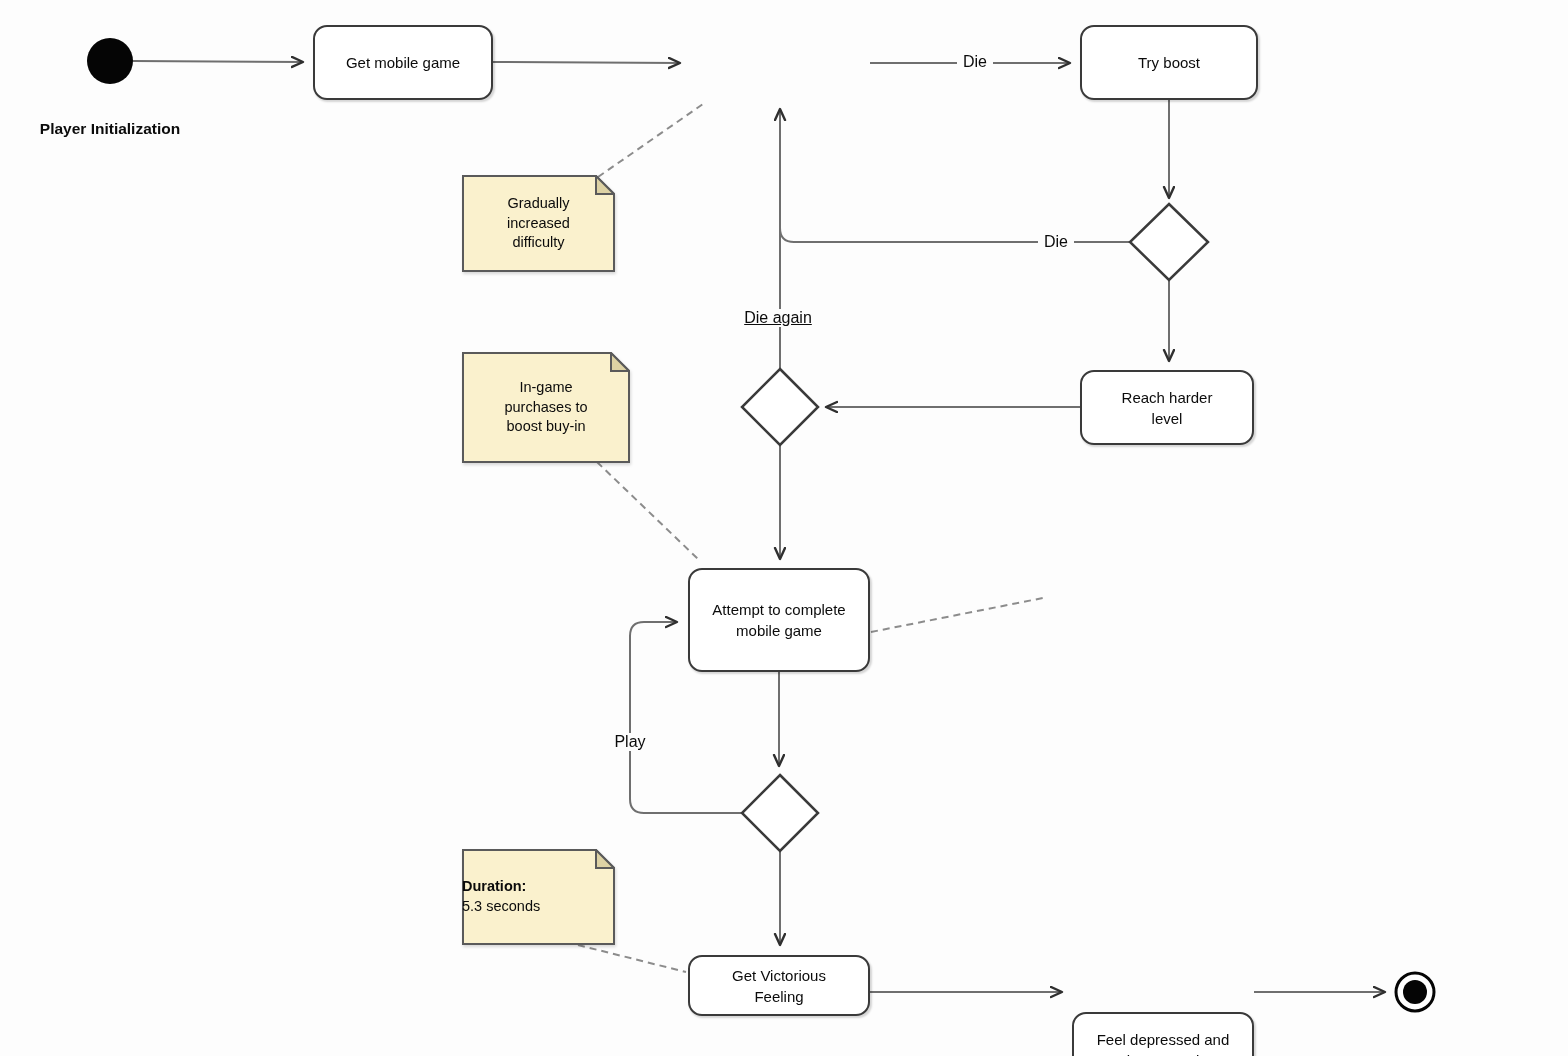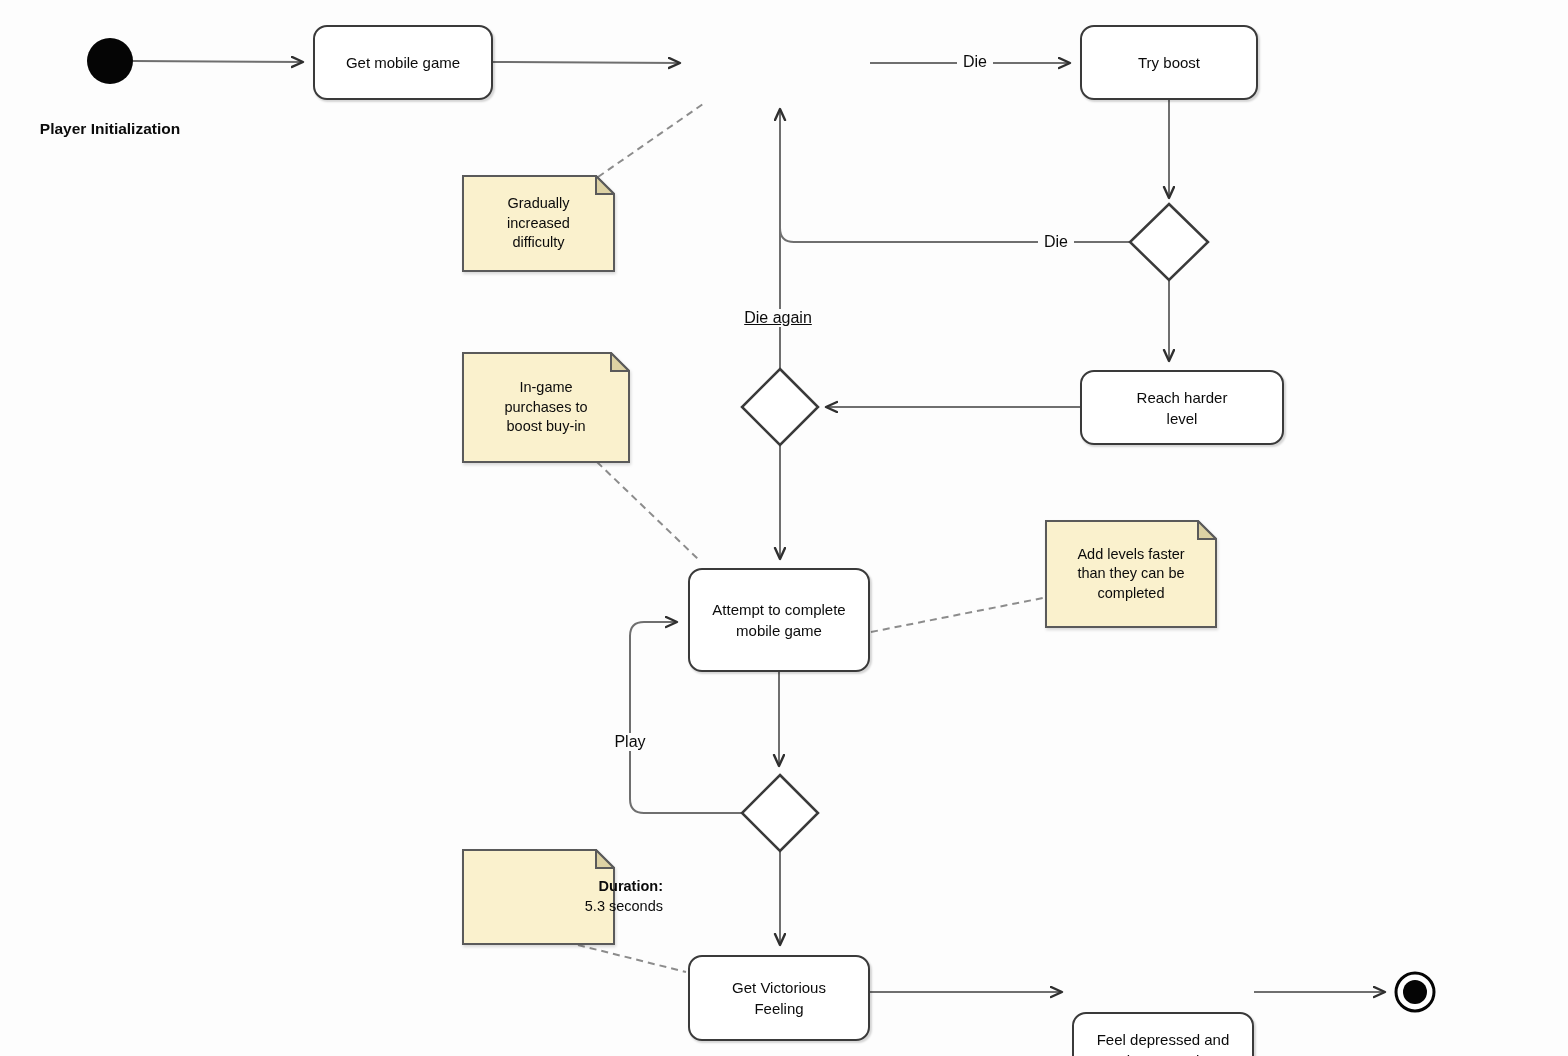--- a/index.html
+++ b/index.html
@@ -30,21 +30,21 @@
     position:absolute;display:flex;align-items:center;justify-content:center;
     background:var(--box-fill);border:2.5px solid var(--box-border);border-radius:14px;
     box-shadow:1.5px 2px 2px rgba(0,0,0,0.16);
     text-align:center;font-size:15px;line-height:1.4;box-sizing:border-box;
     padding:4px 10px;
   }
   .note{position:absolute;}
   .note > svg{position:absolute;left:0;top:0;filter:drop-shadow(1.5px 2px 1.5px rgba(0,0,0,0.15));}
   .note-text{
     position:absolute;left:0;top:0;width:100%;height:100%;
-    display:flex;flex-direction:column;align-items:flex-end;justify-content:center;
+    display:flex;flex-direction:column;align-items:flex-start;justify-content:center;
     text-align:center;font-size:14.5px;line-height:1.35;
   }
   .note-text span{display:block;}
   .note-text .inner{margin:0 auto;}
   .edge-label{
     position:absolute;transform:translate(-50%,-50%);
     background:var(--bg);padding:0 6px;font-size:16px;white-space:nowrap;
   }
   .start-label{
     position:absolute;transform:translateX(-50%);
@@ -96,27 +96,27 @@
   </svg>
 
   <div class="start-label" style="left:110px;top:88px;">Player Initialization</div>
 
   <div class="action" style="left:313px;top:25px;width:180px;height:75px;">
     <span>Get mobile game</span>
   </div>
   <div class="action" style="left:1080px;top:25px;width:178px;height:75px;">
     <span>Try boost</span>
   </div>
-  <div class="action" style="left:1080px;top:370px;width:204px;height:75px;">
+  <div class="action" style="left:1080px;top:370px;width:174px;height:75px;">
     <span style="max-width:120px;">Reach harder level</span>
   </div>
   <div class="action" style="left:688px;top:568px;width:182px;height:104px;">
     <span style="max-width:140px;">Attempt to complete mobile game</span>
   </div>
-  <div class="action" style="left:688px;top:955px;width:182px;height:86px;">
+  <div class="action" style="left:688px;top:955px;width:182px;height:61px;">
     <span style="max-width:130px;">Get Victorious Feeling</span>
   </div>
   <div class="action" style="left:1072px;top:1012px;width:182px;height:75px;">
     <span style="max-width:140px;">Feel depressed and buy sequel</span>
   </div>
 
   <div class="note" style="left:462px;top:175px;width:153px;height:97px;">
     <svg width="153" height="97" viewBox="0 0 153 97">
       <path d="M1,1 L134,1 L152,19 L152,96 L1,96 Z" fill="var(--note-fill)" stroke="var(--note-border)" stroke-width="2"></path>
       <path d="M134,1 L134,19 L152,19 Z" fill="var(--note-fold)" stroke="var(--note-border)" stroke-width="2"></path>
@@ -129,29 +129,20 @@
   <div class="note" style="left:462px;top:352px;width:168px;height:111px;">
     <svg width="168" height="111" viewBox="0 0 168 111">
       <path d="M1,1 L149,1 L167,19 L167,110 L1,110 Z" fill="var(--note-fill)" stroke="var(--note-border)" stroke-width="2"></path>
       <path d="M149,1 L149,19 L167,19 Z" fill="var(--note-fold)" stroke="var(--note-border)" stroke-width="2"></path>
     </svg>
     <div class="note-text">
         <span class="inner" style="max-width:85px;">In-game purchases to boost buy-in</span>
       </div>
   </div>
 
-  <div class="note" style="left:1045px;top:520px;width:172px;height:108px;">
-    <svg width="172" height="108" viewBox="0 0 172 108">
-      <path d="M1,1 L153,1 L171,19 L171,107 L1,107 Z" fill="var(--note-fill)" stroke="var(--note-border)" stroke-width="2"></path>
-      <path d="M153,1 L153,19 L171,19 Z" fill="var(--note-fold)" stroke="var(--note-border)" stroke-width="2"></path>
-    </svg>
-    <div class="note-text">
-        <span class="inner" style="max-width:130px;">Add levels faster than they can be completed</span>
-      </div>
-  </div>
 
   <div class="note" style="left:462px;top:849px;width:153px;height:96px;padding-left:48px;">
     <svg width="153" height="96" viewBox="0 0 153 96">
       <path d="M1,1 L134,1 L152,19 L152,95 L1,95 Z" fill="var(--note-fill)" stroke="var(--note-border)" stroke-width="2"></path>
       <path d="M134,1 L134,19 L152,19 Z" fill="var(--note-fold)" stroke="var(--note-border)" stroke-width="2"></path>
     </svg>
     <div class="note-text">
       <span class="bold">Duration:</span>
       <span>5.3 seconds</span>
     </div>

